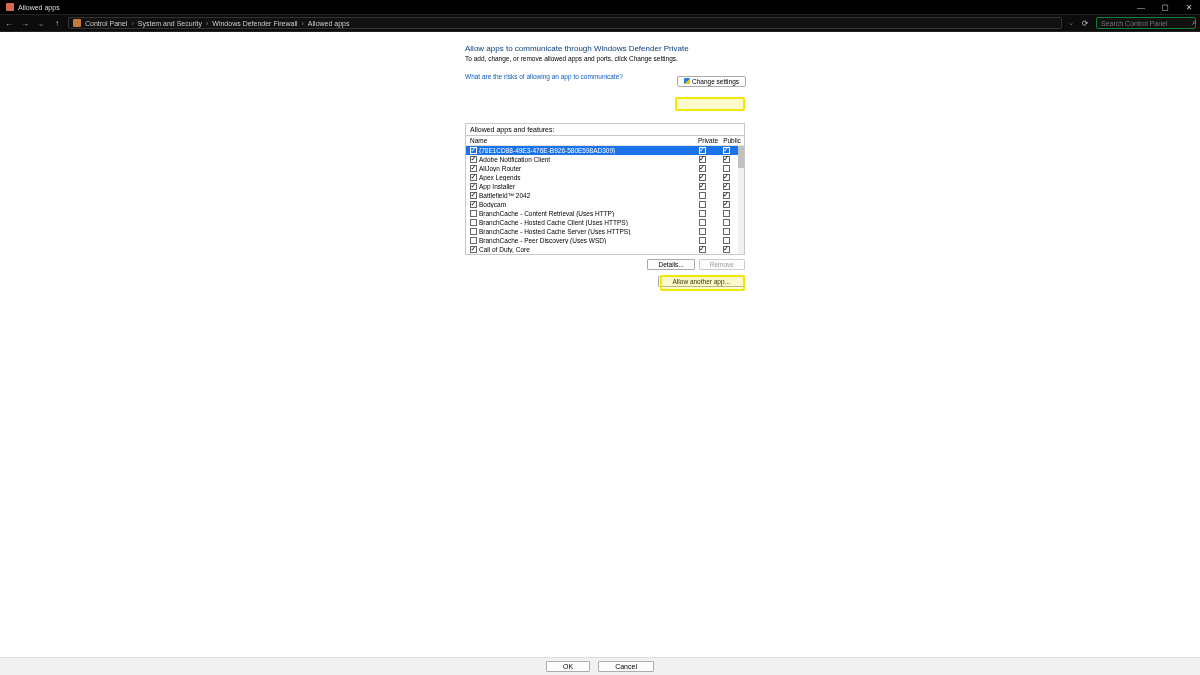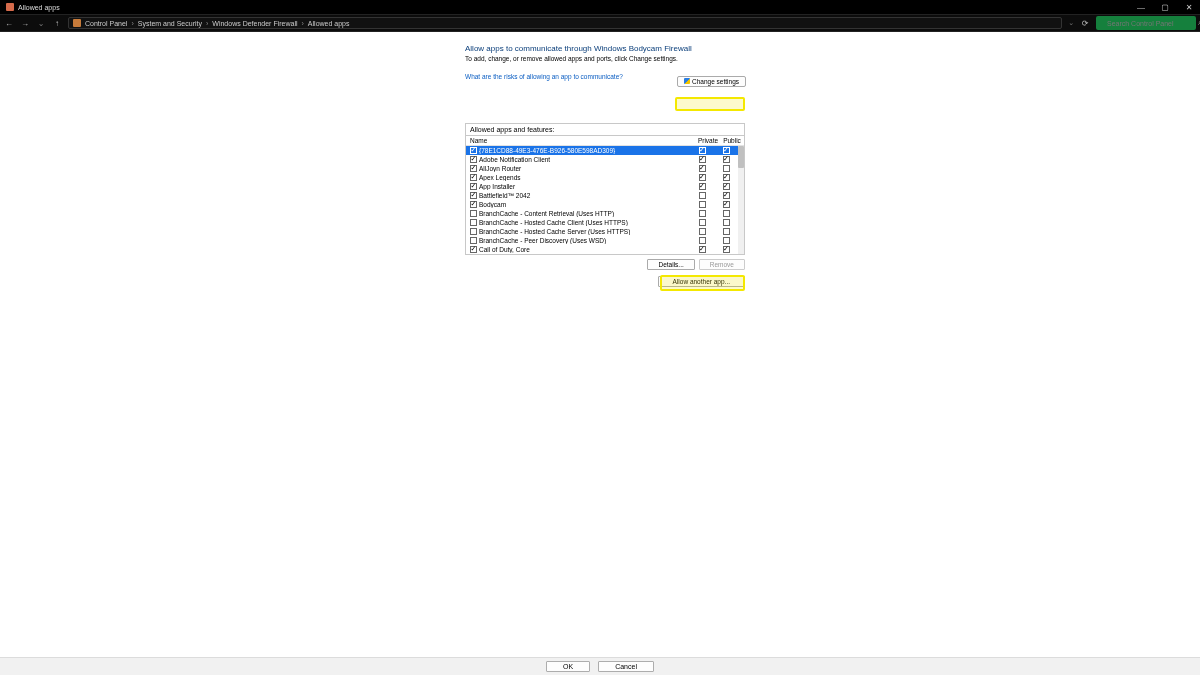--- a/index.html
+++ b/index.html
@@ -13,21 +13,21 @@
   .winbtn { width:10px; text-align:center; font-size:8px; }
 
   
   .addrbar { height: 18px; background: #0c0c0c; border-top:1px solid #222; border-bottom:1px solid #222; display:flex; align-items:center; padding:0 4px; gap:6px; }
   .navarrow { color:#bbb; font-size:8px; width:10px; text-align:center; }
   .addrpath { flex:1; height:12px; background:#111; border:1px solid #333; border-radius:2px; display:flex; align-items:center; padding:0 4px; color:#ccc; font-size:7px; gap:4px; overflow:hidden;}
   .addrpath .sep { color:#888; font-size:7px; }
   .addrpath .shield { width:8px; height:8px; background:#c77b3a; border-radius:1px; }
   .addrend { display:flex; align-items:center; gap:6px; }
   .refresh { color:#bbb; font-size:8px; width:10px; text-align:center;}
-  .searchbox { width:100px; height:12px; background:#111; border:7px solid #15803d; border-radius:2px; display:flex; align-items:center; padding:0 4px; }
+  .searchbox { width:100px; height:12px; background:#111; border:1px solid #15803d; border-radius:2px; display:flex; align-items:center; padding:0 4px; }
   .searchbox input { flex:1; background:transparent; border:none; color:#999; font-size:7px; outline:none;}
   .mag { color:#bbb; font-size:8px; }
 
   
   .content { position:relative; width:100%; height:calc(100% - 14px - 18px - 18px); background:#fff; }
 
   .panel { position:absolute; left:465px; top:12px; width:280px; }
   .heading { color:#0a3e7a; font-size:8px; font-weight:500; margin-bottom:2px; }
   .sub { color:#000; font-size:6.5px; margin-bottom:3px; }
   .link { color:#0a5dc2; font-size:6.5px; }
@@ -98,21 +98,21 @@
     <span class="refresh">⟳</span>
     <div class="searchbox">
       <input placeholder="Search Control Panel" style="">
       <span class="mag">⌕</span>
     </div>
   </div>
 </div>
 
 <div class="content">
   <div class="panel">
-    <div class="heading">Allow apps to communicate through Windows Bodycam Firewall</div>
+    <div class="heading">Allow apps to communicate through Windows Defender Private</div>
     <div class="sub">To add, change, or remove allowed apps and ports, click Change settings.</div>
     <a class="link">What are the risks of allowing an app to communicate?</a>
 
     
     <div style="position:absolute; right:-1px; top:26px;">
       <button class="btn">
         <span class="shield-ico"></span>
         <span>Change settings</span>
       </button>
     </div>

